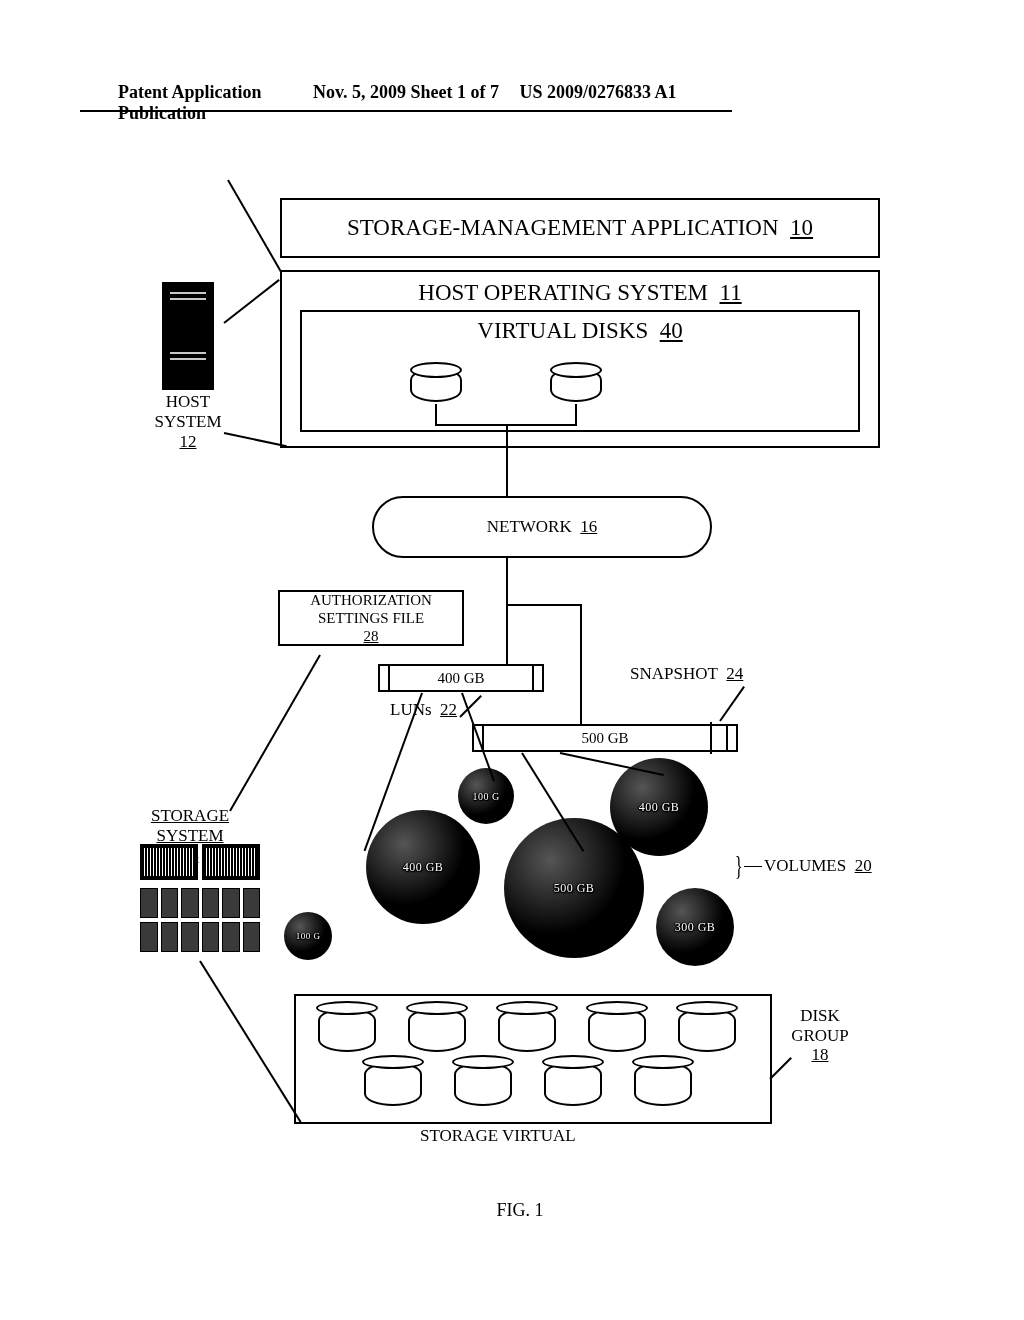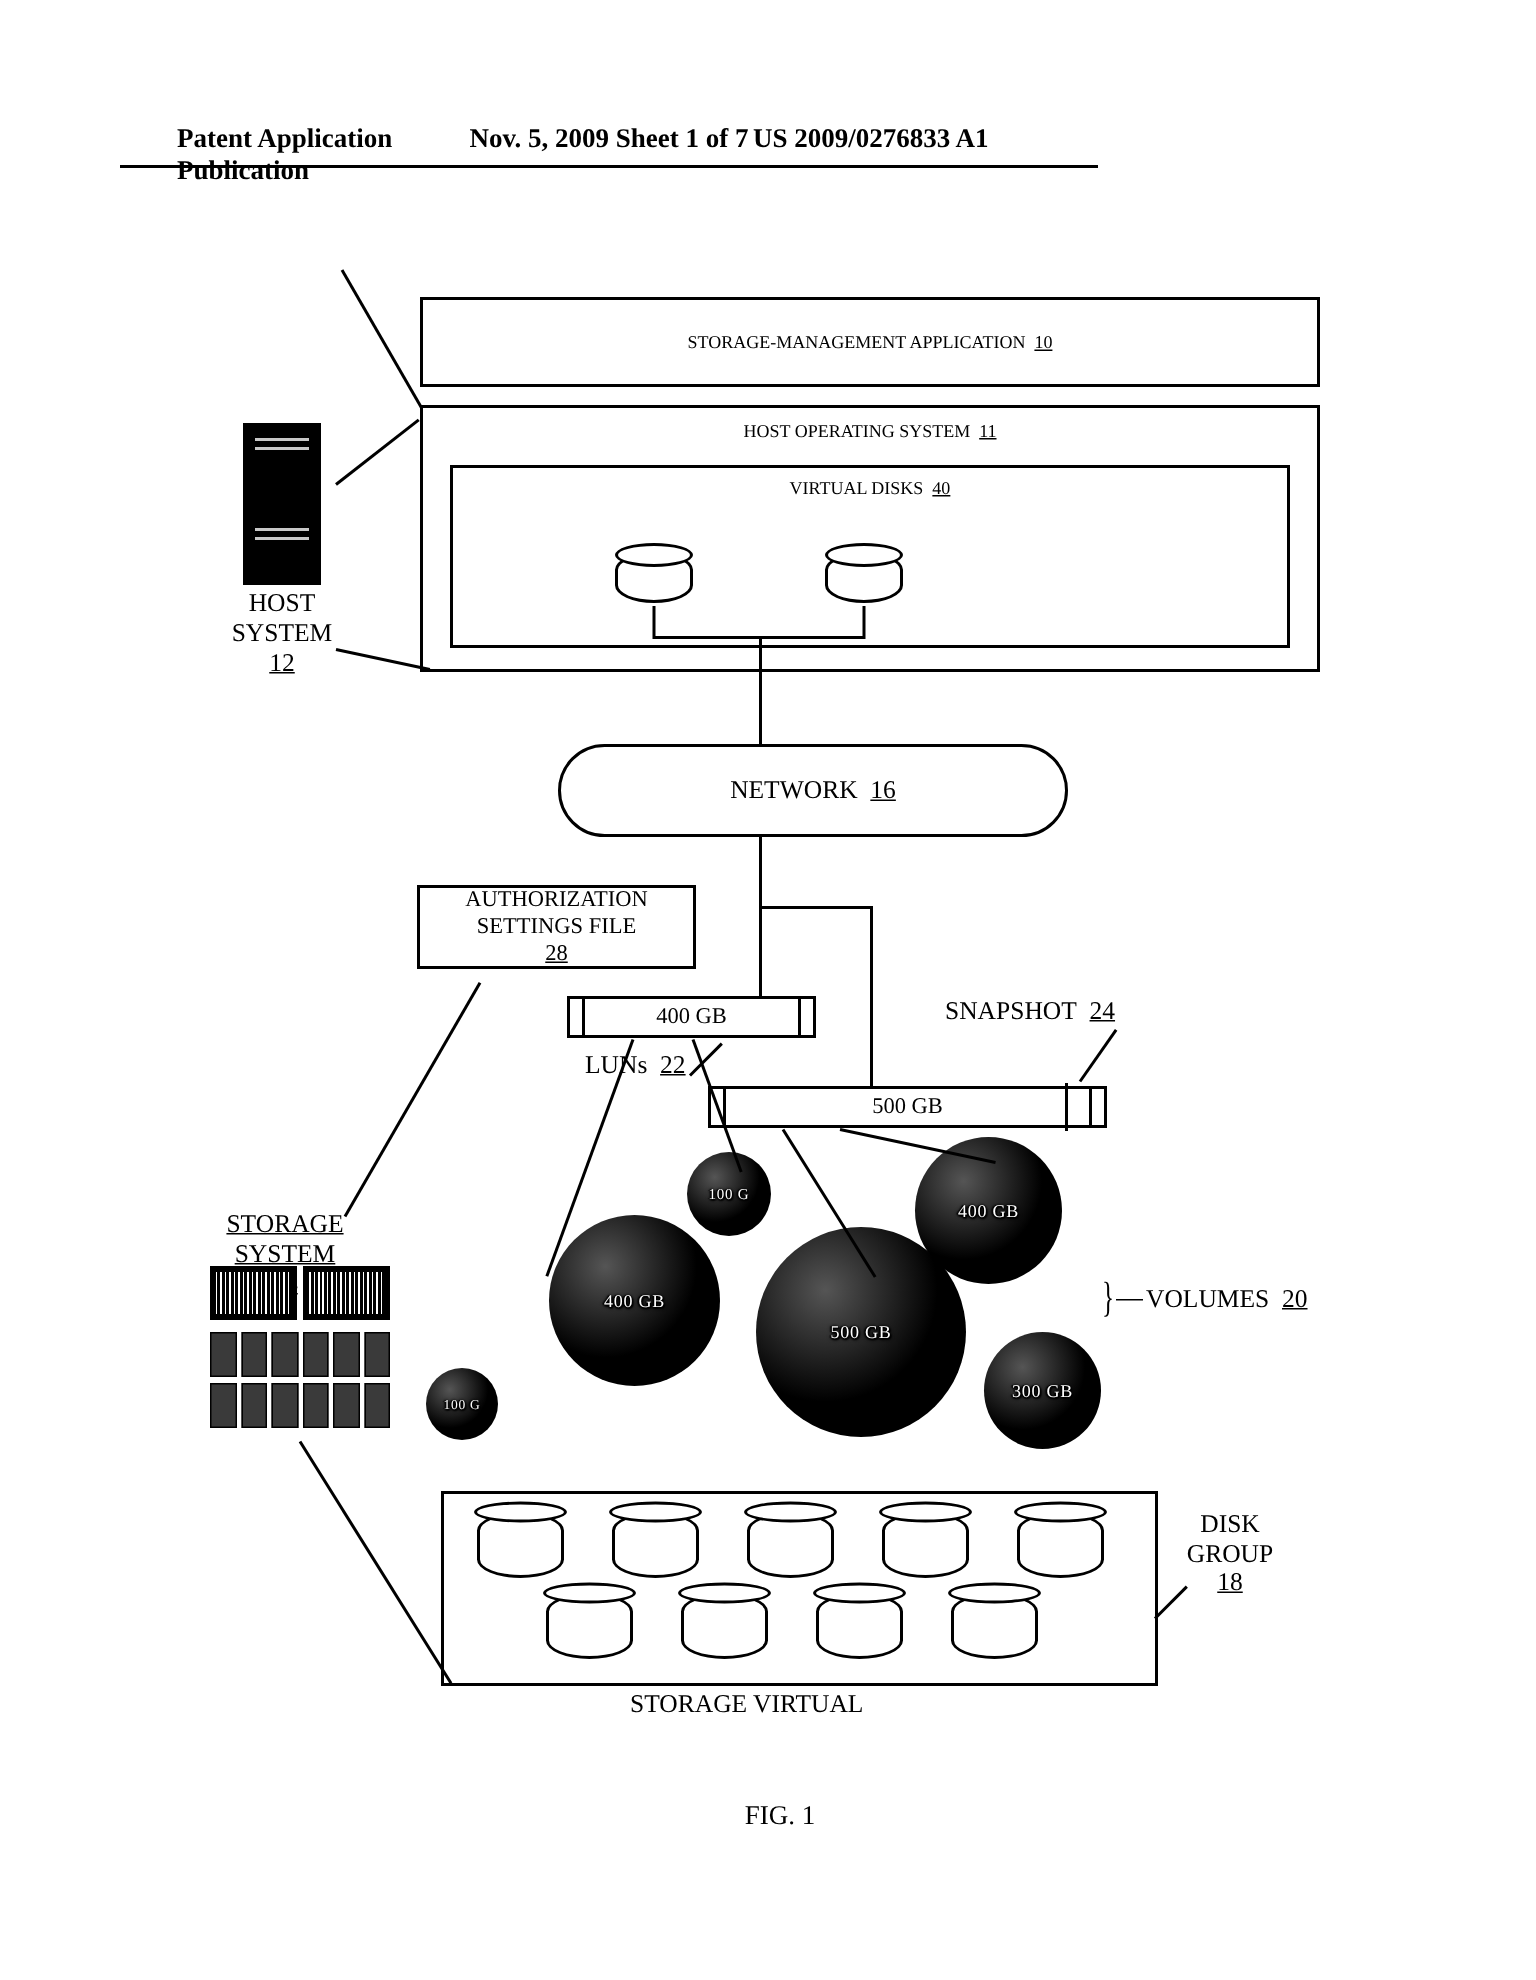--- a/index.html
+++ b/index.html
@@ -1,27 +1,27 @@
 <!DOCTYPE html>
 <html><head>
 <meta charset="utf-8">
 <style>
   *{box-sizing:border-box;margin:0;padding:0}
   body{font-family:"Times New Roman",serif;background:#fff;color:#000;width:1024px;height:1320px;position:relative}
   .page{position:relative;width:812px;height:1320px}
   .header{position:absolute;top:82px;left:0;right:0;display:flex;justify-content:space-between;padding:0 118px;font-size:18px;font-weight:bold}
   .header .left{flex:1}
   .header .mid{flex:1;text-align:center}
-  .header .right{flex:1;text-align:left}
+  .header .right{flex:1;text-align:center}
   .hr{position:absolute;top:110px;left:80px;right:80px;border-top:2px solid #000}
 
   .canvas{position:absolute;top:170px;left:120px;width:800px;height:1050px}
 
   
-  .box{position:absolute;border:2px solid #000;background:#fff;text-align:center;font-size:12px;display:flex;align-items:center;justify-content:center}
+  .box{position:absolute;border:2px solid #000;background:#fff;text-align:center;font-size:23px;display:flex;align-items:center;justify-content:center}
   .label{position:absolute;font-size:17px}
   .u{text-decoration:underline}
   .line{position:absolute;background:#000}
 
   
   .icon-host{position:absolute;left:42px;top:112px;width:52px;height:108px;background:#000;border:2px solid #000}
   .icon-host .slot{position:absolute;left:6px;right:6px;height:2px;background:#c8c8c8}
   .icon-host .slot.s1{top:8px}
   .icon-host .slot.s2{top:14px}
   .icon-host .slot.s3{top:68px}

